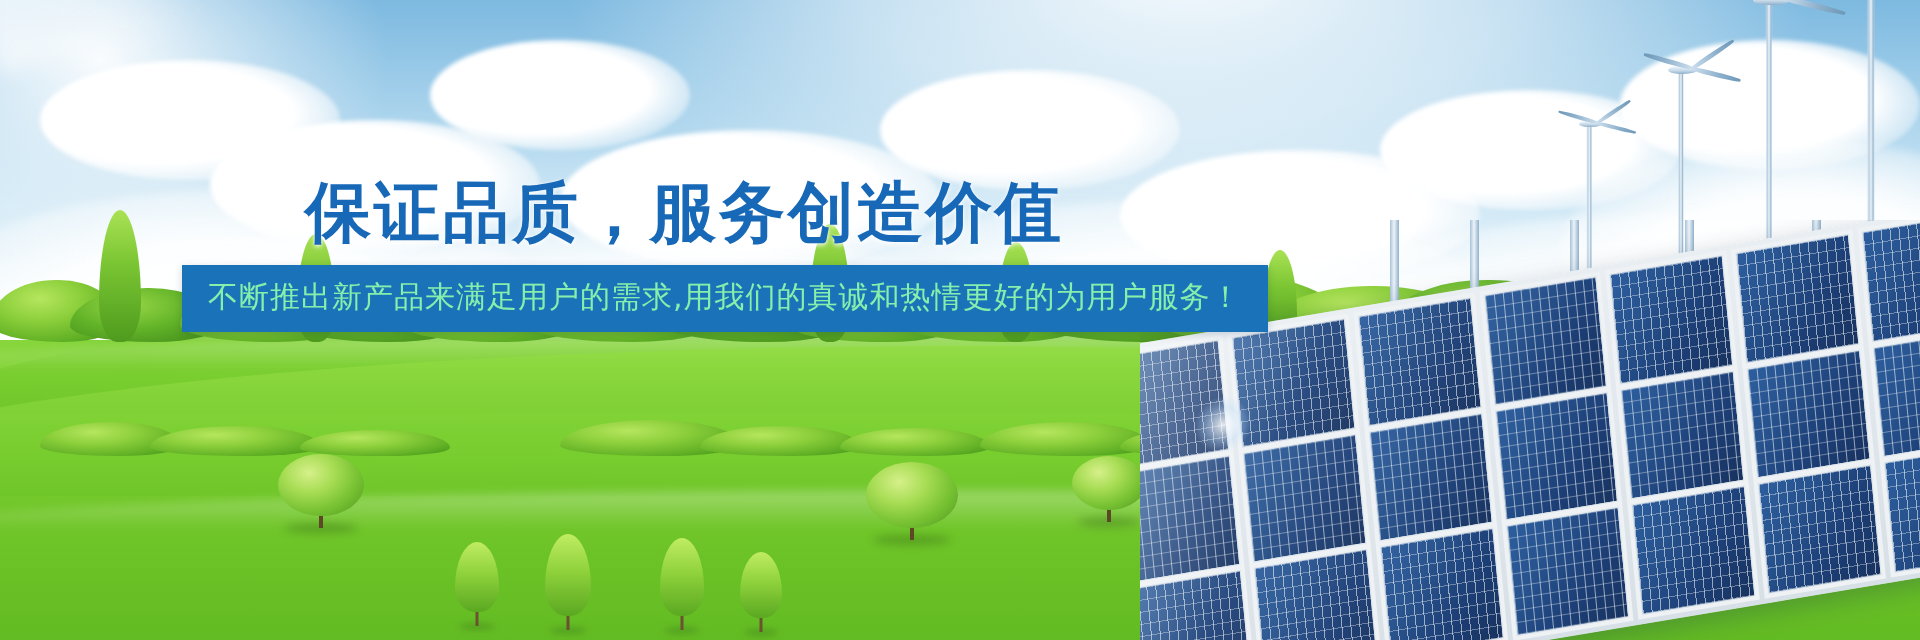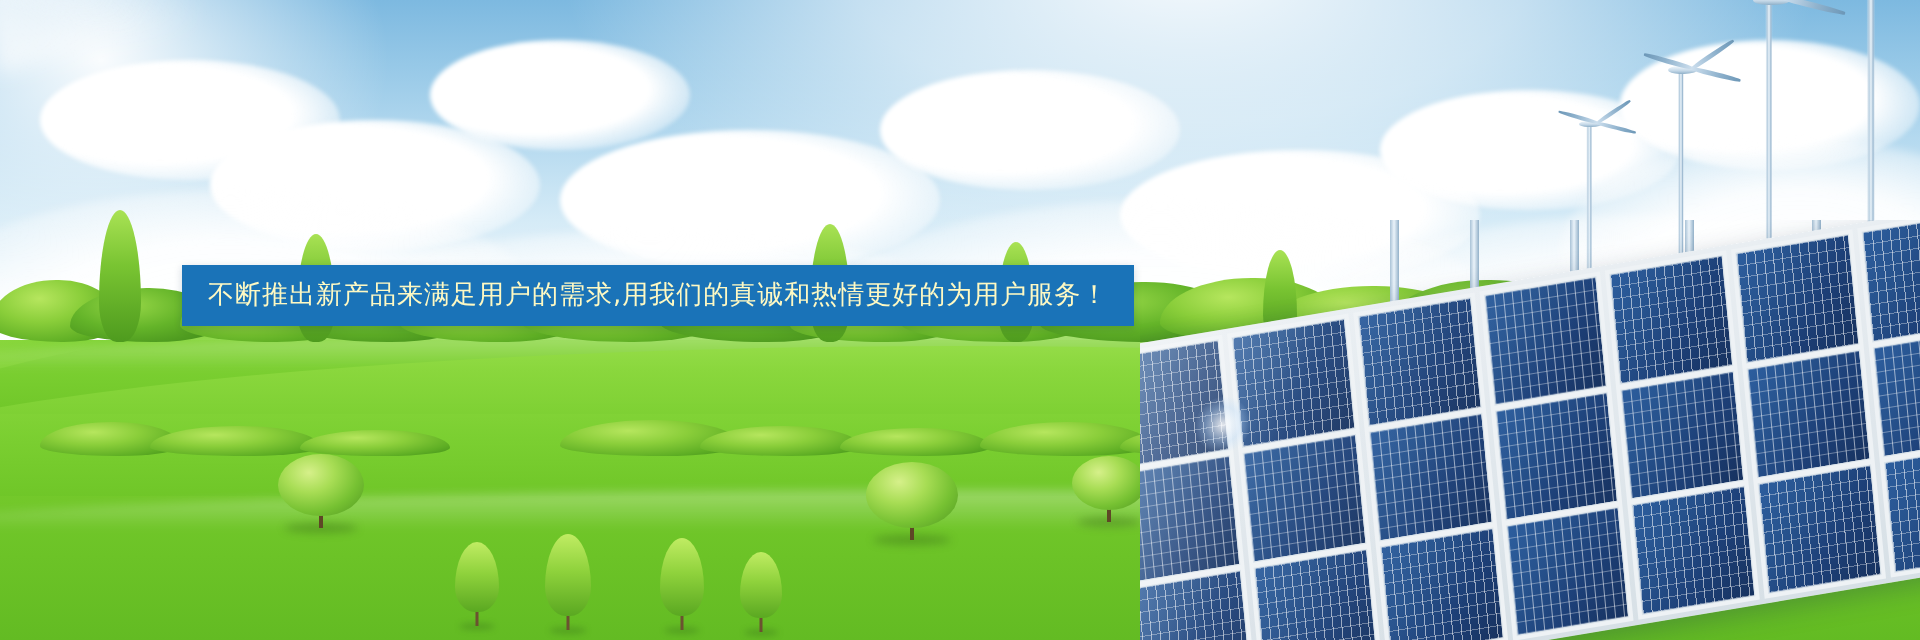--- a/index.html
+++ b/index.html
@@ -175,21 +175,21 @@
     text-shadow:0 2px 5px rgba(255,255,255,.85), 0 0 2px rgba(255,255,255,.9);
     font-family:"DejaVu Sans","Liberation Sans",sans-serif;
   }
   .subbar{
     position:absolute;left:182px;top:265px;
     background:#1a73b8;
     padding:12px 26px 14px 26px;
     box-shadow:0 2px 8px rgba(0,40,80,.18);
   }
   .subbar-text{
-    font-size:26px;color:#fef9c3;letter-spacing:1px;white-space:nowrap;
+    font-size:30px;color:#86efac;letter-spacing:1px;white-space:nowrap;
     font-family:"DejaVu Sans","Liberation Sans",sans-serif;
   }
 </style>
 </head>
 <body>
 
 <div class="banner">
 
   <div class="sky">
     <div class="sun-glow">
@@ -370,18 +370,19 @@
         <div class="spanel">
           <div class="scell"></div>
           <div class="scell"></div>
           <div class="scell"></div>
         </div>
       <div class="solar-gloss"></div>
       <div class="solar-flare"></div>
     </div>
   </div>
 
+  <div class="headline">保证品质，服务创造价值</div>
 
   <div class="subbar">
     <div class="subbar-text">不断推出新产品来满足用户的需求,用我们的真诚和热情更好的为用户服务！</div>
   </div>
 
 </div>
 
 </body></html>

